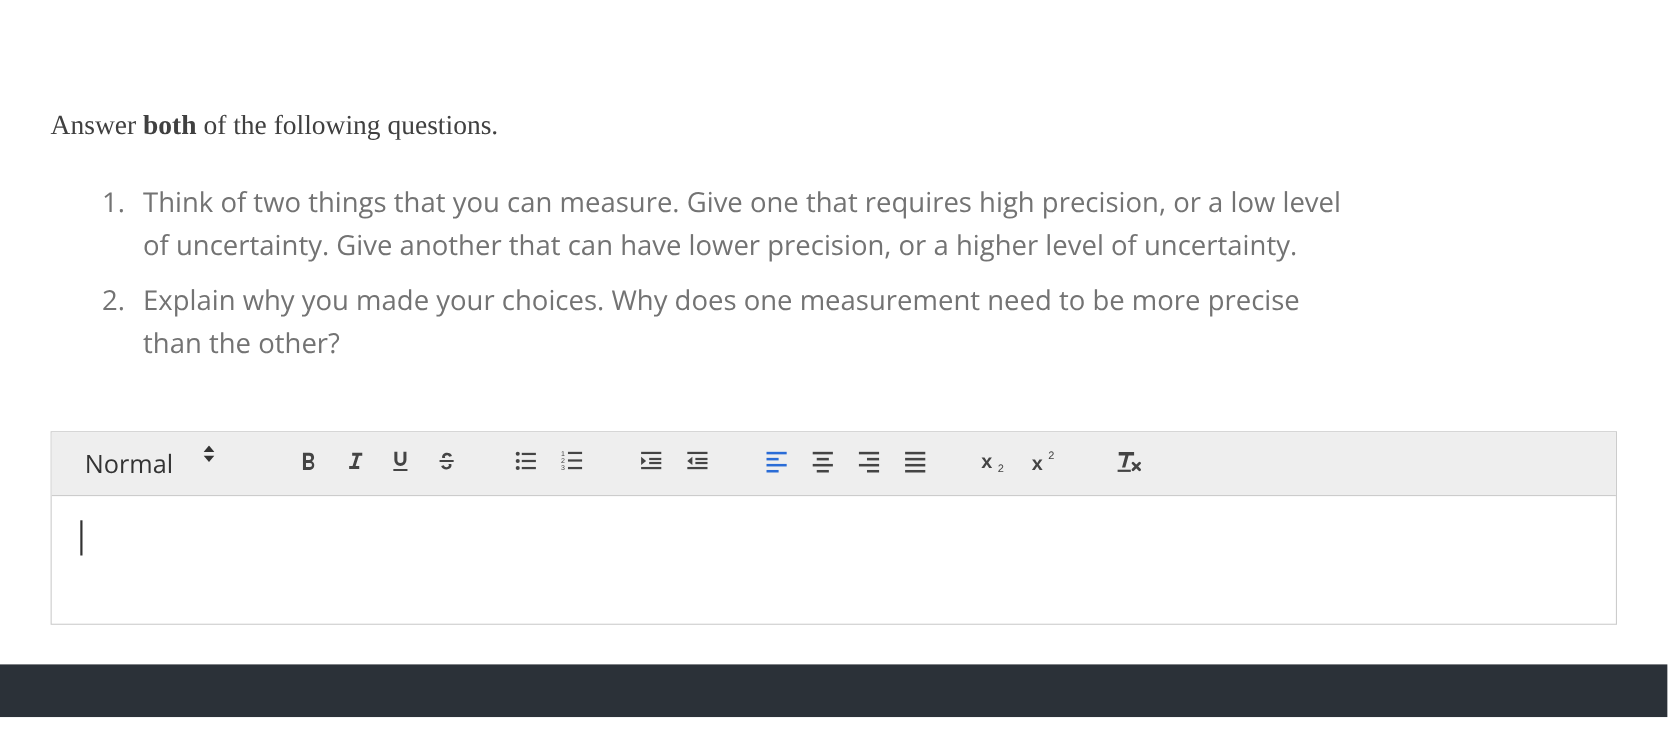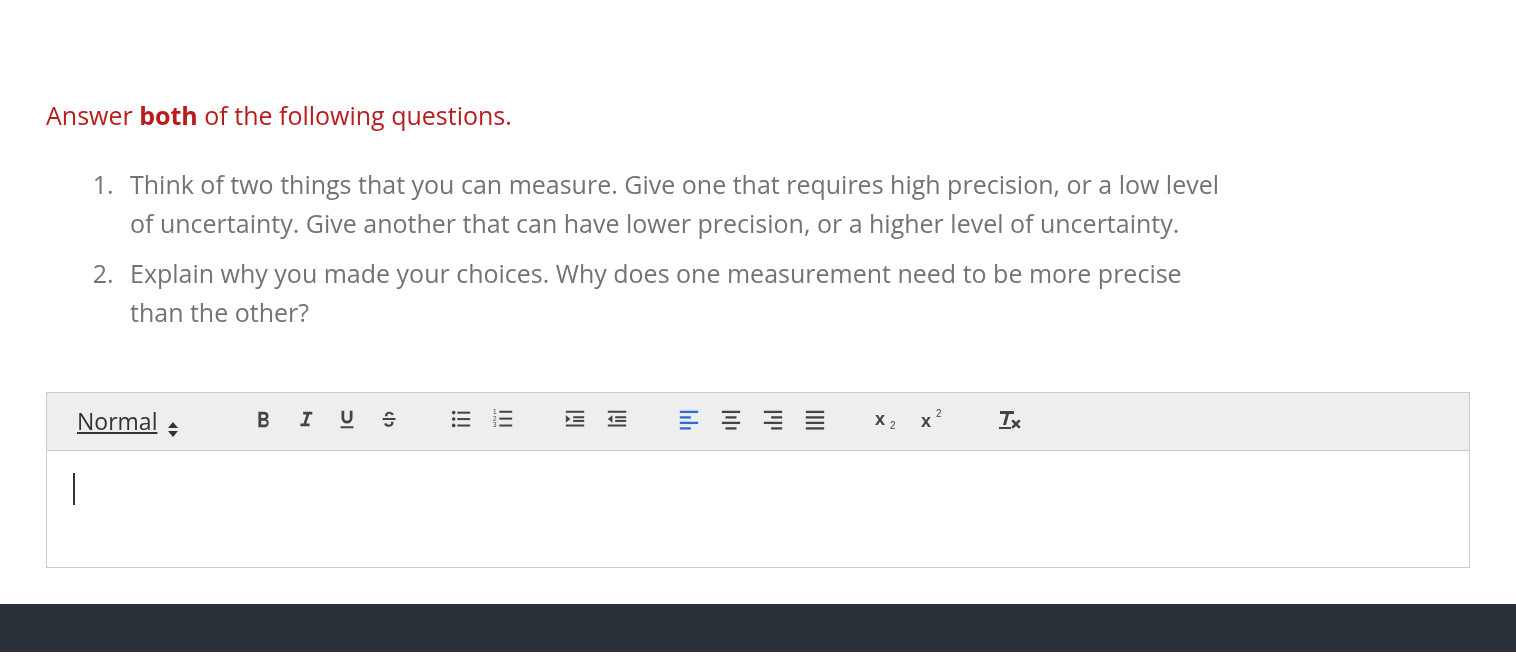--- a/index.html
+++ b/index.html
@@ -10,22 +10,23 @@
     background: #fff;
     width: 1516px;
   }
   .page {
     padding: 40px 46px 0 46px;
     box-sizing: border-box;
   }
   .prompt {
     font-size: 25px;
     line-height: 1.55;
-    color: #b91c1c;
+    color: #404040;
     margin: 56px 0 30px 0;
+    font-family: Liberation Serif, serif;
   }
   .prompt b { font-weight: 700; }
   ol.qlist {
     margin: 0 0 60px 0;
     padding-left: 74px;
     font-size: 25px;
     line-height: 1.55;
     color: #737373;
   }
   ol.qlist li {
@@ -43,28 +44,27 @@
     display: flex;
     align-items: center;
     background: #eeeeee;
     border-bottom: 1px solid #ccc;
     padding: 6px 14px;
     height: 58px;
     box-sizing: border-box;
   }
   .fmt-picker {
     display: flex;
-    align-items: flex-end;
-    gap: 11px;
+    align-items: flex-start;
+    gap: 28px;
     font-size: 23px;
     color: #333;
     padding: 0 12px 0 16px;
     cursor: pointer;
     margin-right: 22px;
-    text-decoration: underline;
   }
   .arrows {
     display: flex;
     flex-direction: column;
     line-height: 0;
     gap: 3px;
   }
   .btn {
     width: 42px;
     height: 42px;

